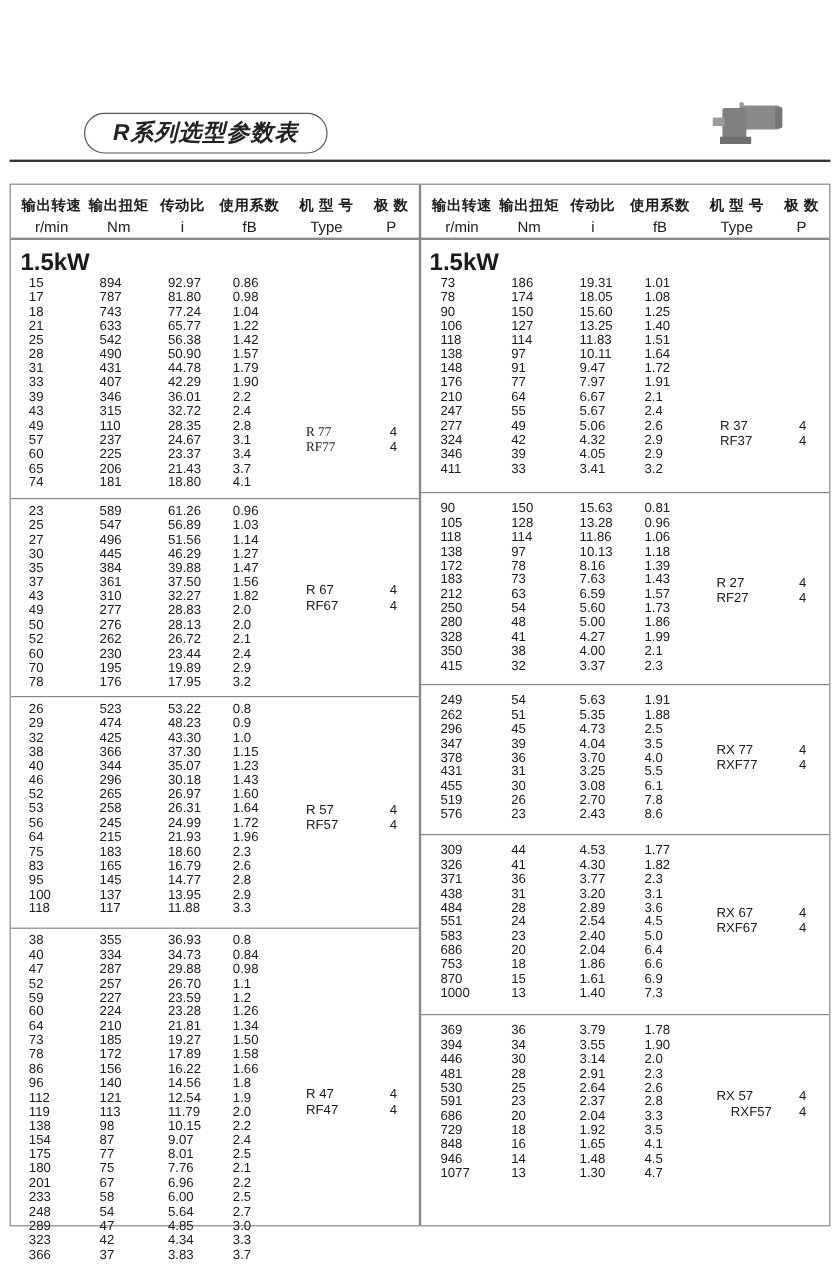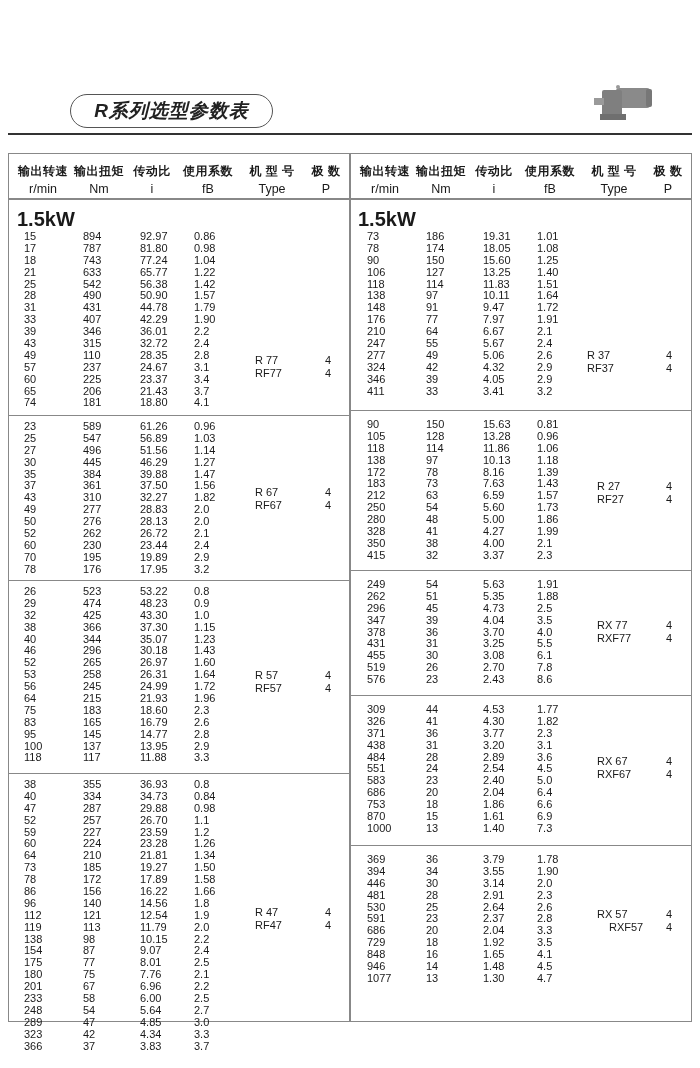--- a/index.html
+++ b/index.html
@@ -196,21 +196,21 @@
             <div class="c3">21.43</div>
             <div class="c4">3.7</div>
           </div>
           <div class="row">
             <div class="c1">74</div>
             <div class="c2">181</div>
             <div class="c3">18.80</div>
             <div class="c4">4.1</div>
           </div>
         </div>
-        <div class="type" style="left: 246px; top: 155px;">
+        <div class="type" style="left: 246px; top: 155px; font-family: Liberation Serif, serif;">
           <div style="white-space: pre;">R 77</div>
           <div style="white-space: pre;">RF77</div>
         </div>
         <div class="poles" style="left: 310px; width: 12px; top: 155px;">
           <div>4</div>
           <div>4</div>
         </div>
       </div>
       <div class="sec bordered" style="left: 0px; top: 262px; width: 340px; height: 165px;">
         <div class="rows" style="top: 5px; left: 8px;">
@@ -637,21 +637,21 @@
             <div class="c3">4.05</div>
             <div class="c4">2.9</div>
           </div>
           <div class="row">
             <div class="c1">411</div>
             <div class="c2">33</div>
             <div class="c3">3.41</div>
             <div class="c4">3.2</div>
           </div>
         </div>
-        <div class="type" style="left: 237px; top: 150px;">
+        <div class="type" style="left: 250px; top: 150px;">
           <div style="white-space: pre;">R 37</div>
           <div style="white-space: pre;">RF37</div>
         </div>
         <div class="poles" style="left: 310px; width: 12px; top: 150px;">
           <div>4</div>
           <div>4</div>
         </div>
       </div>
       <div class="sec bordered" style="left: 341px; top: 257px; width: 341px; height: 160px;">
         <div class="rows" style="top: 8px; left: 10px;">

